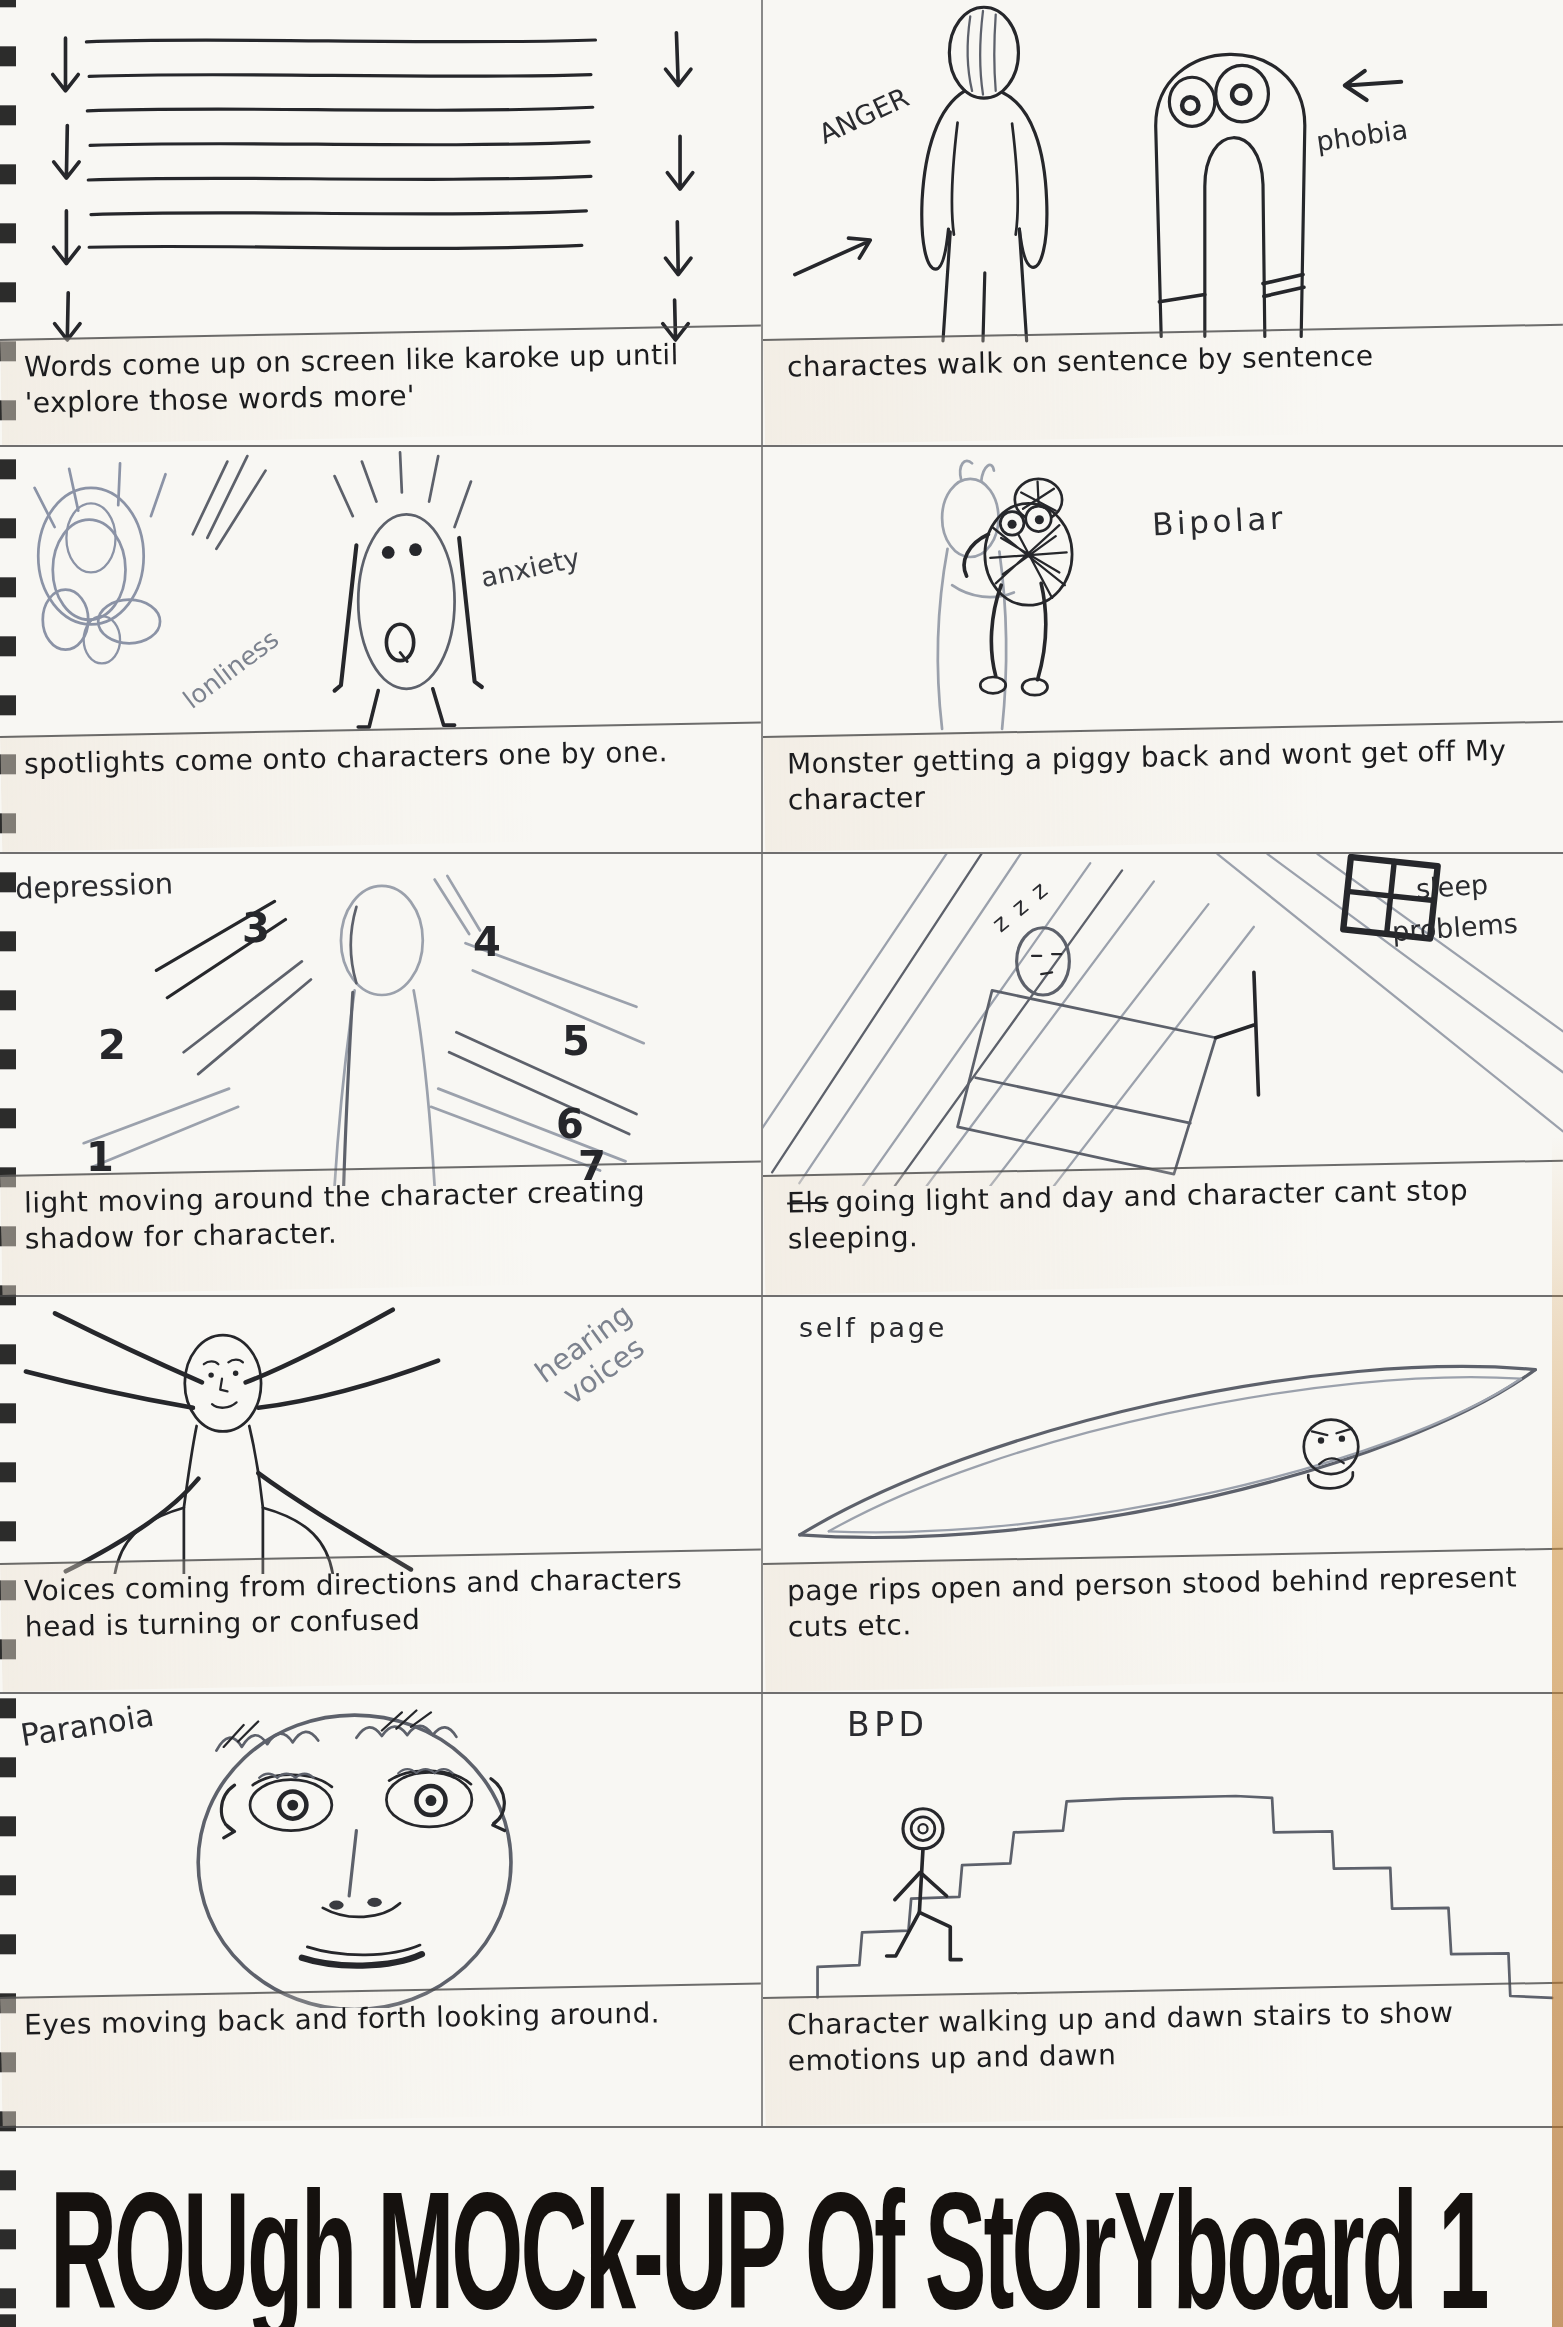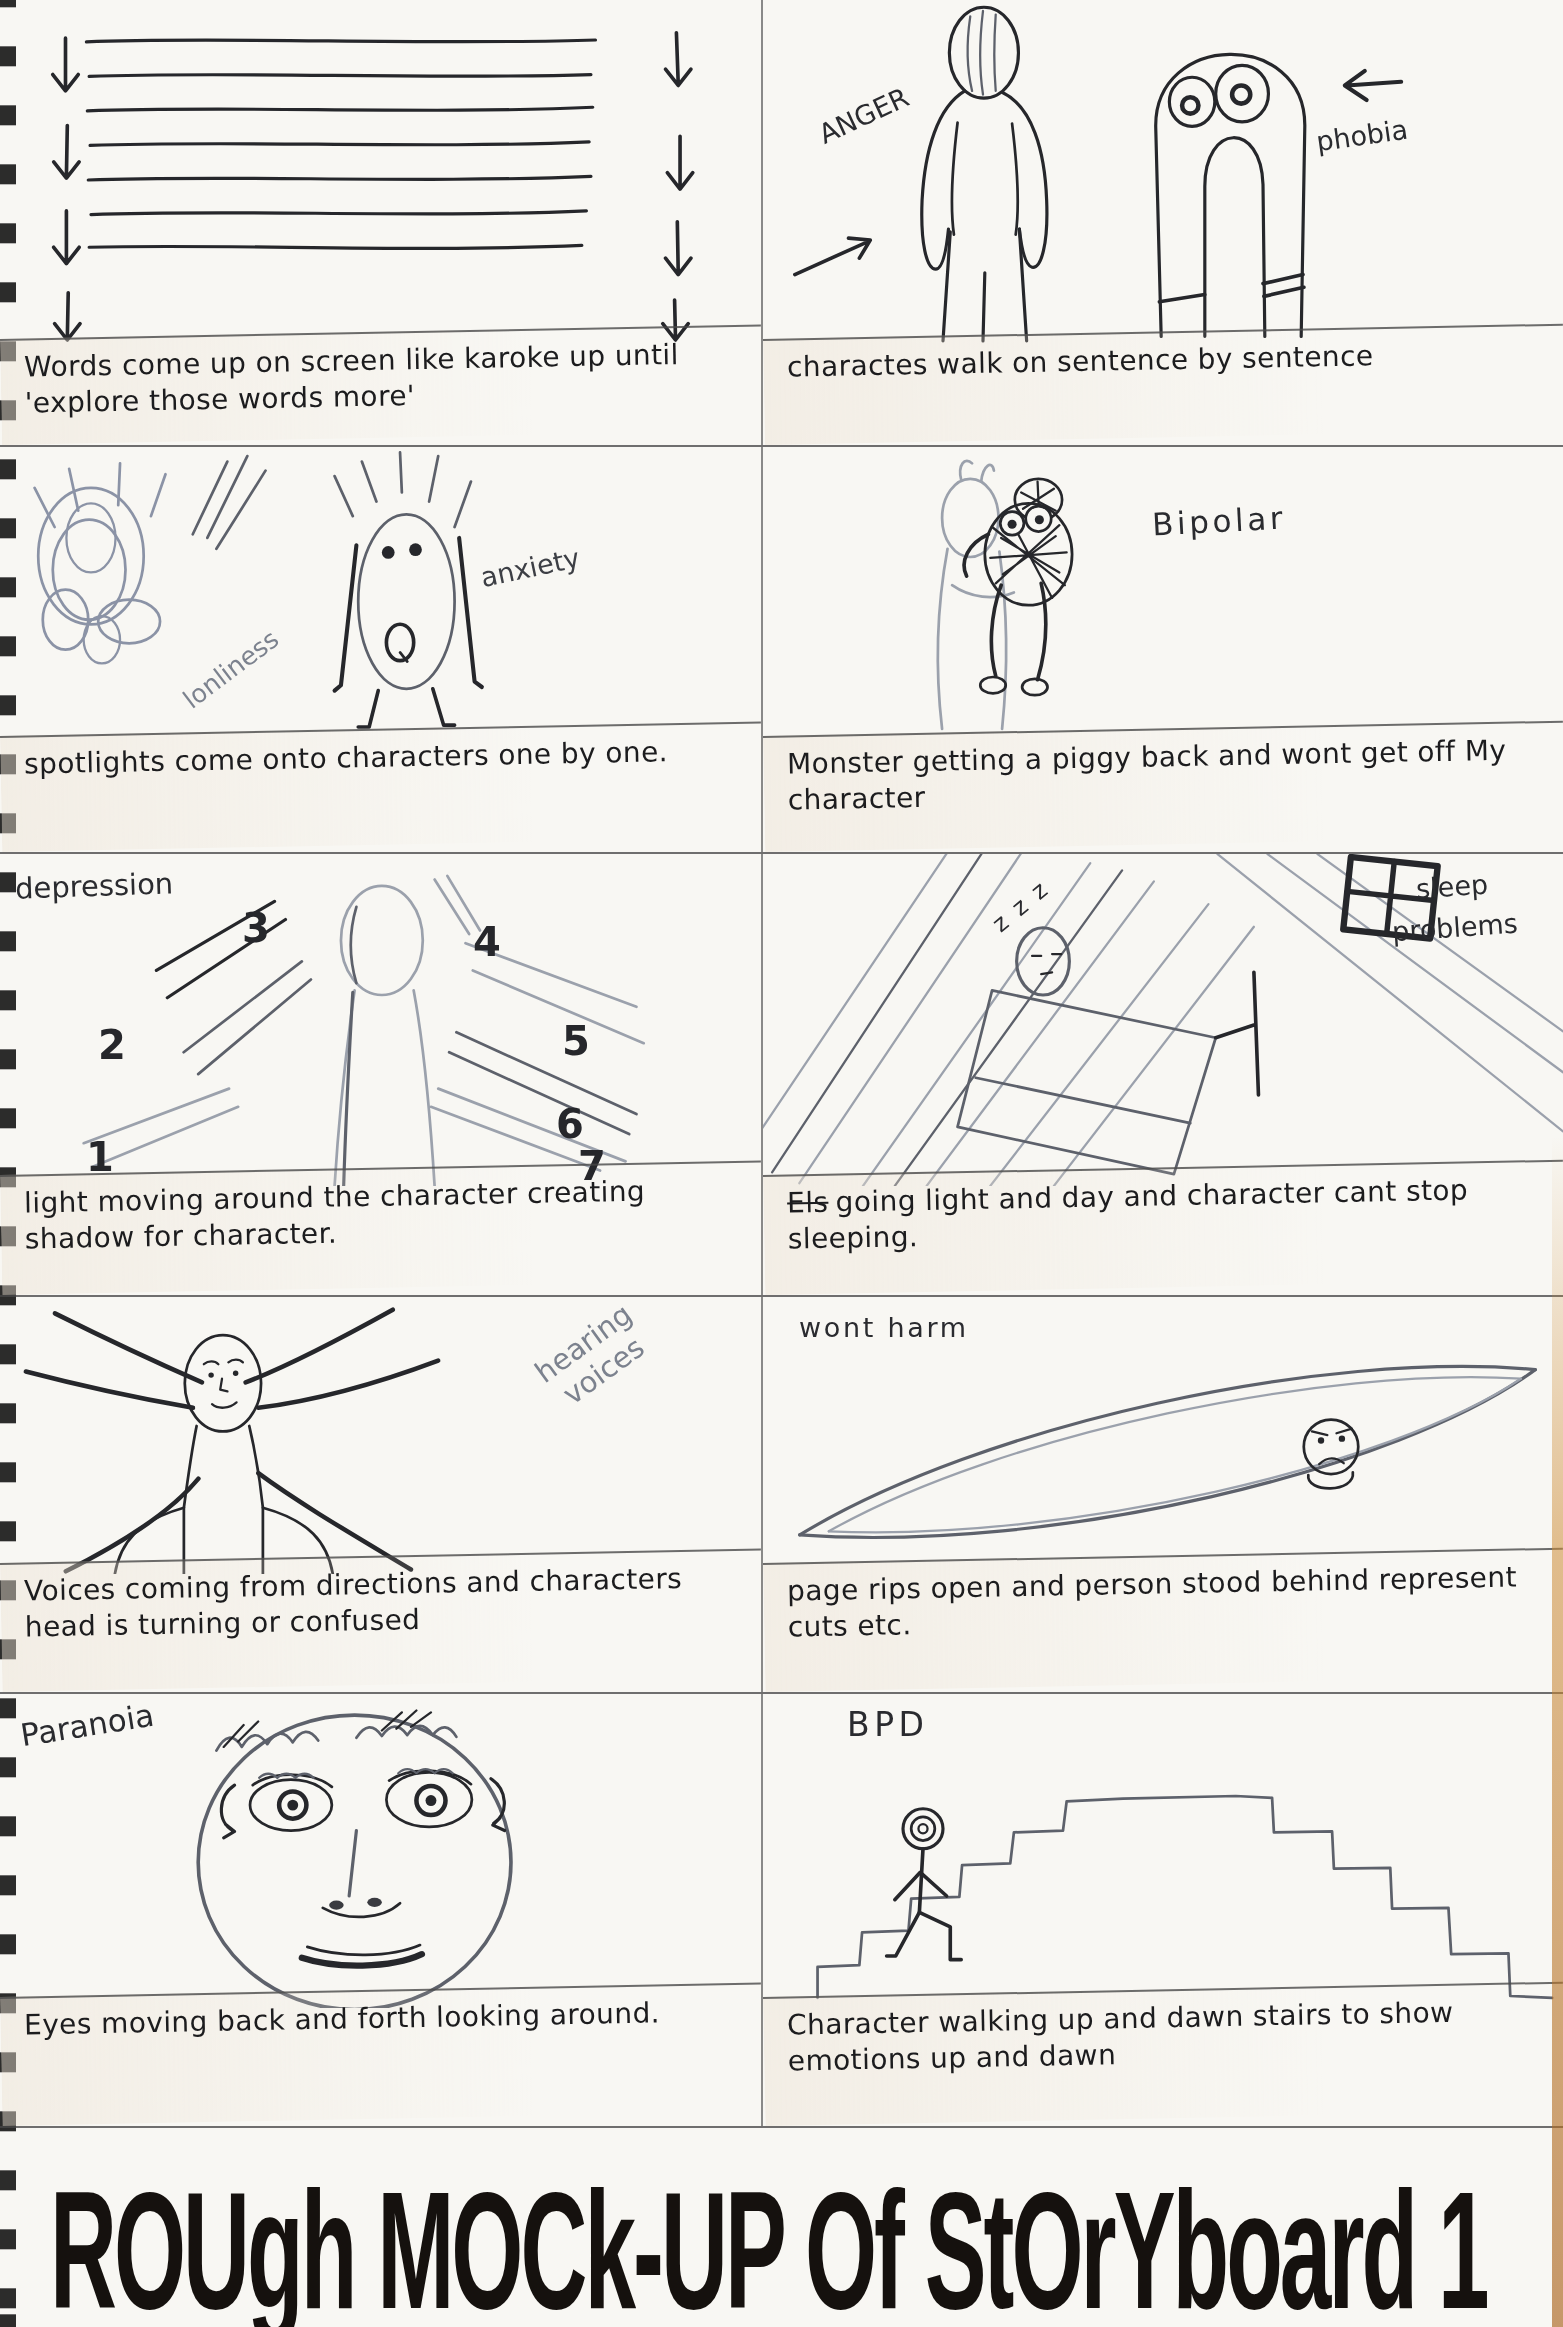--- a/index.html
+++ b/index.html
@@ -248,21 +248,21 @@
           <path class="pen" stroke-width="3.5" d="M40 262 C240 140 620 58 850 80"></path>
           <path class="pen" stroke-width="3.5" d="M40 262 C320 282 700 190 850 80"></path>
           <path class="lt" stroke-width="2.5" d="M72 258 C262 150 622 76 834 90"></path>
           <path class="lt" stroke-width="2.5" d="M72 258 C332 270 692 186 834 90"></path>
           <circle class="ink" stroke-width="3" cx="625" cy="165" r="30"></circle>
           <circle cx="614" cy="158" r="3.5" fill="#26272b"></circle>
           <circle cx="637" cy="156" r="3.5" fill="#26272b"></circle>
           <path class="ink" stroke-width="2.5" d="M604 148 L621 152 M648 145 L631 150 M612 184 Q625 172 639 183"></path>
           <path class="ink" stroke-width="3" d="M600 196 C597 216 652 216 649 193"></path>
         </svg>
-        <span class="lbl" style="left:36px;top:14.5px;letter-spacing:2.7px;">wont harm</span>
+        <span class="lbl" style="left:36px;top:14.5px;letter-spacing:2.7px;">self page</span>
         <div class="cap c4">
           <span class="txt">page rips open and person stood behind represent cuts etc.</span>
         </div>
       </div>
     </div>
 
     <div class="row r5">
       <div class="cell left">
         <svg class="sketch" viewBox="0 0 837 345" width="761" height="314">
           <ellipse class="pen" stroke-width="4" cx="390" cy="185" rx="172" ry="162"></ellipse>

